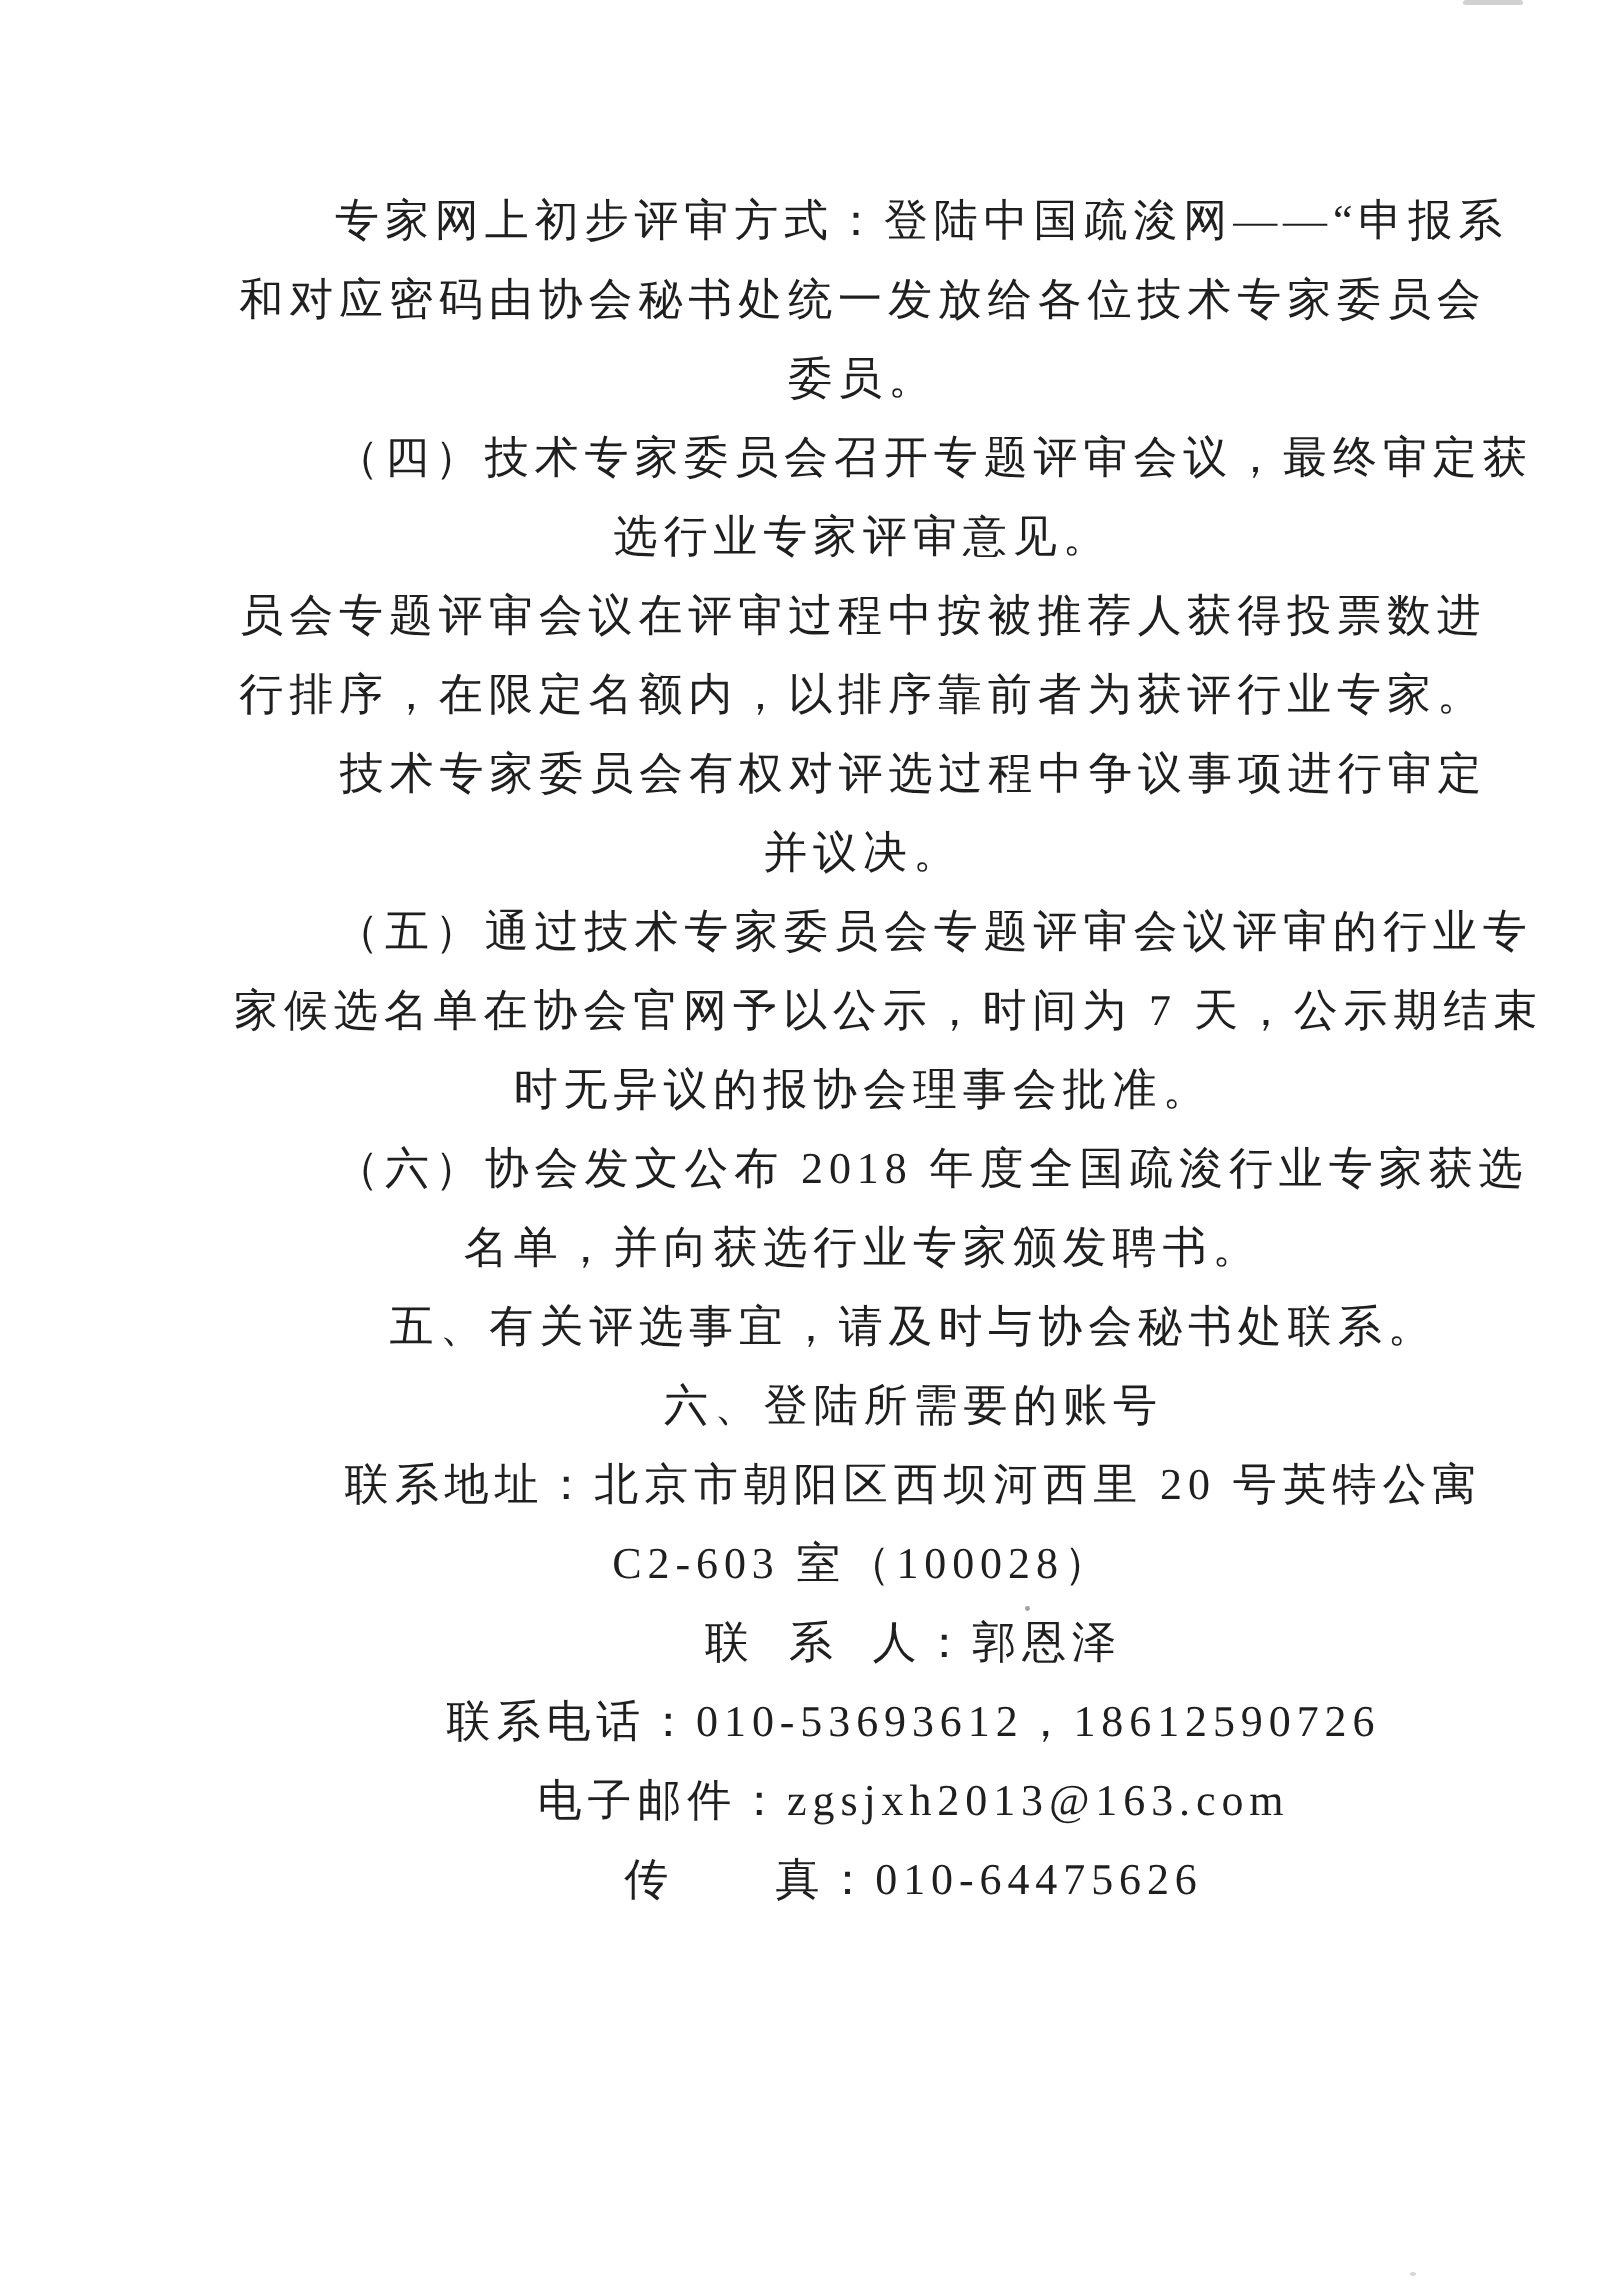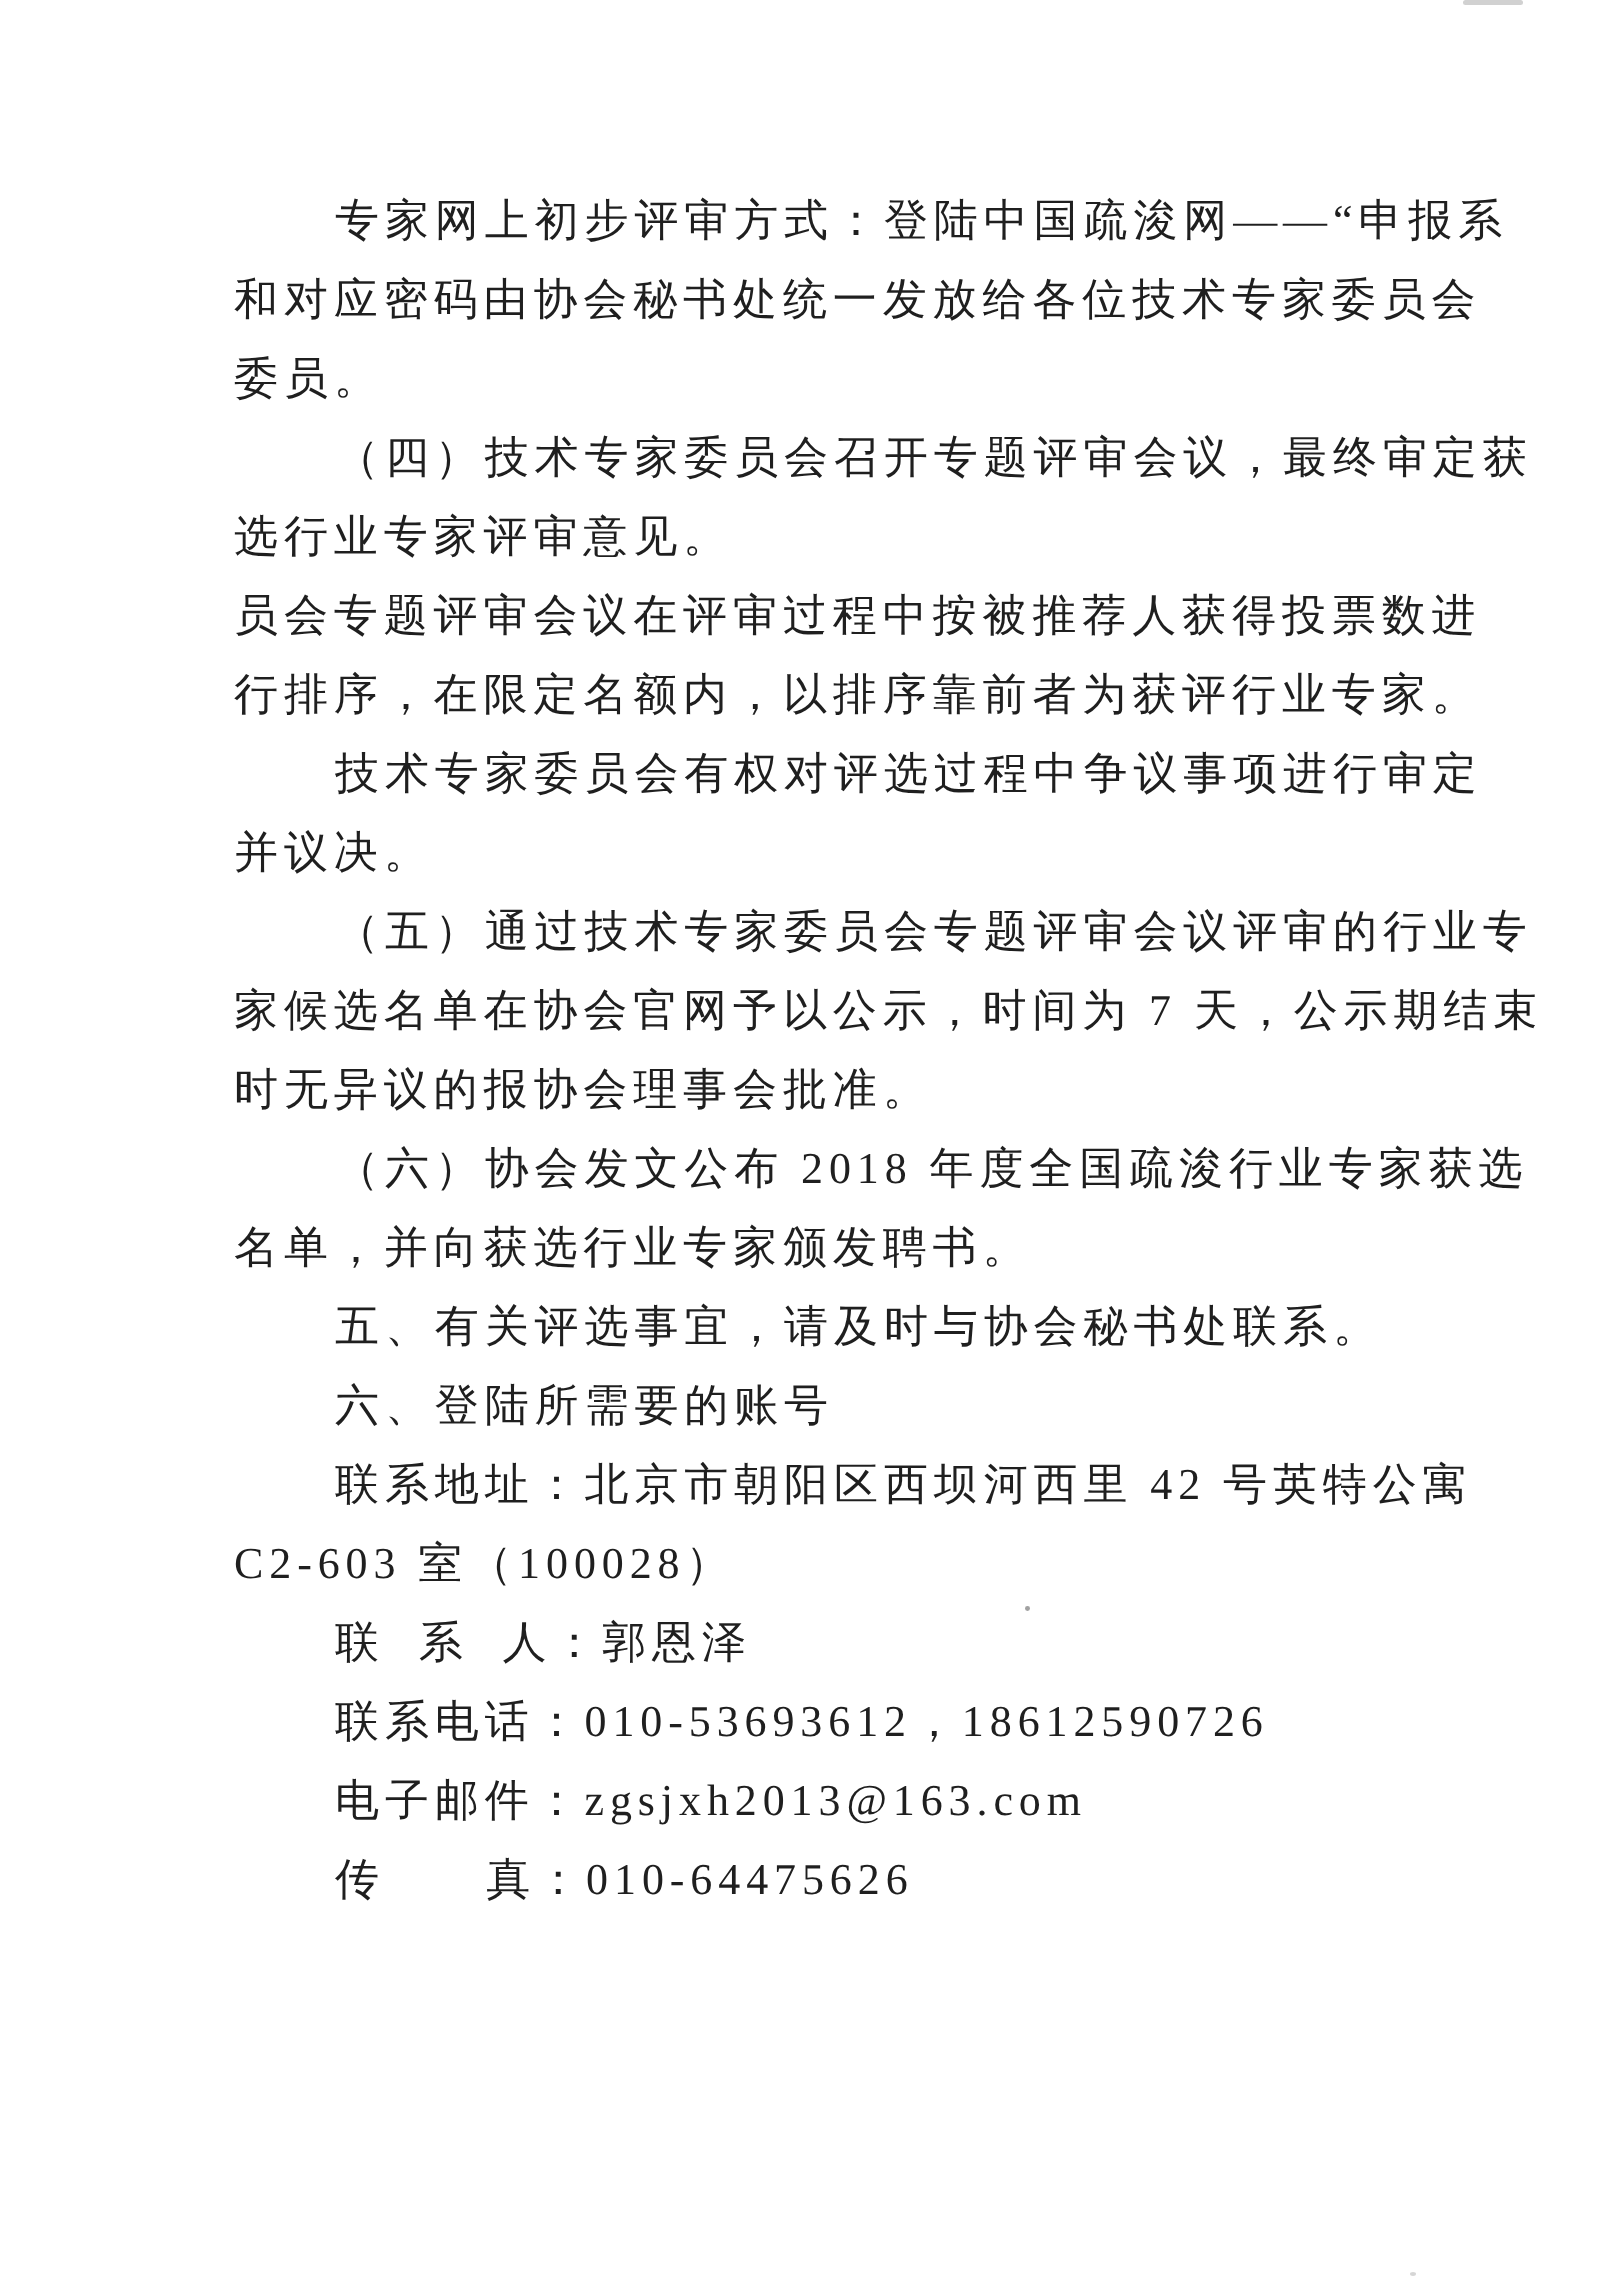--- a/index.html
+++ b/index.html
@@ -22,20 +22,21 @@
     width: 1258px;
   }
   .line {
     height: 79px;
     line-height: 79px;
     font-size: 44px;
     letter-spacing: 5.9px;
     white-space: pre;
     color: #1f1f1f;
     text-rendering: geometricPrecision;
+    text-align: center;
   }
   .line.indent {
     padding-left: 101px;
   }
   
   .speck {
     position: absolute;
     background: #8a8a8a;
     border-radius: 50%;
   }
@@ -63,21 +64,21 @@
     <div class="line">行排序，在限定名额内，以排序靠前者为获评行业专家。</div>
     <div class="line indent">技术专家委员会有权对评选过程中争议事项进行审定</div>
     <div class="line">并议决。</div>
     <div class="line indent">（五）通过技术专家委员会专题评审会议评审的行业专</div>
     <div class="line">家候选名单在协会官网予以公示，时间为 7 天，公示期结束</div>
     <div class="line">时无异议的报协会理事会批准。</div>
     <div class="line indent">（六）协会发文公布 2018 年度全国疏浚行业专家获选</div>
     <div class="line">名单，并向获选行业专家颁发聘书。</div>
     <div class="line indent">五、有关评选事宜，请及时与协会秘书处联系。</div>
     <div class="line indent">六、登陆所需要的账号</div>
-    <div class="line indent">联系地址：北京市朝阳区西坝河西里 42 号英特公寓</div>
+    <div class="line indent">联系地址：北京市朝阳区西坝河西里 20 号英特公寓</div>
     <div class="line">C2-603 室（100028）</div>
     <div class="line indent">联  系  人：郭恩泽</div>
     <div class="line indent">联系电话：010-53693612，18612590726</div>
     <div class="line indent">电子邮件：zgsjxh2013@163.com</div>
     <div class="line indent">传      真：010-64475626</div>
   </div>
 
   <div class="speck speck-a"></div>
   <div class="speck speck-b"></div>
 </div>

